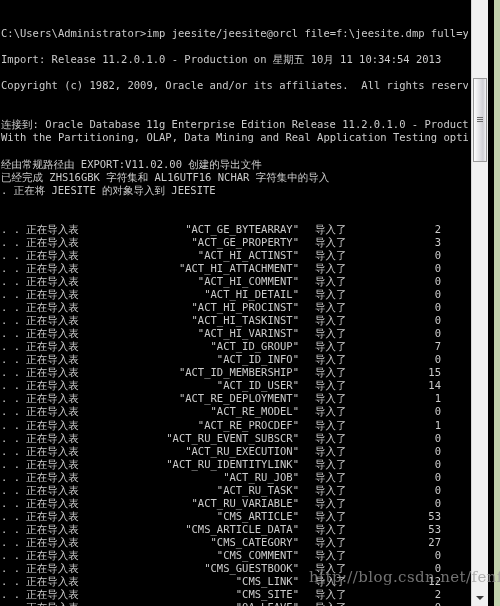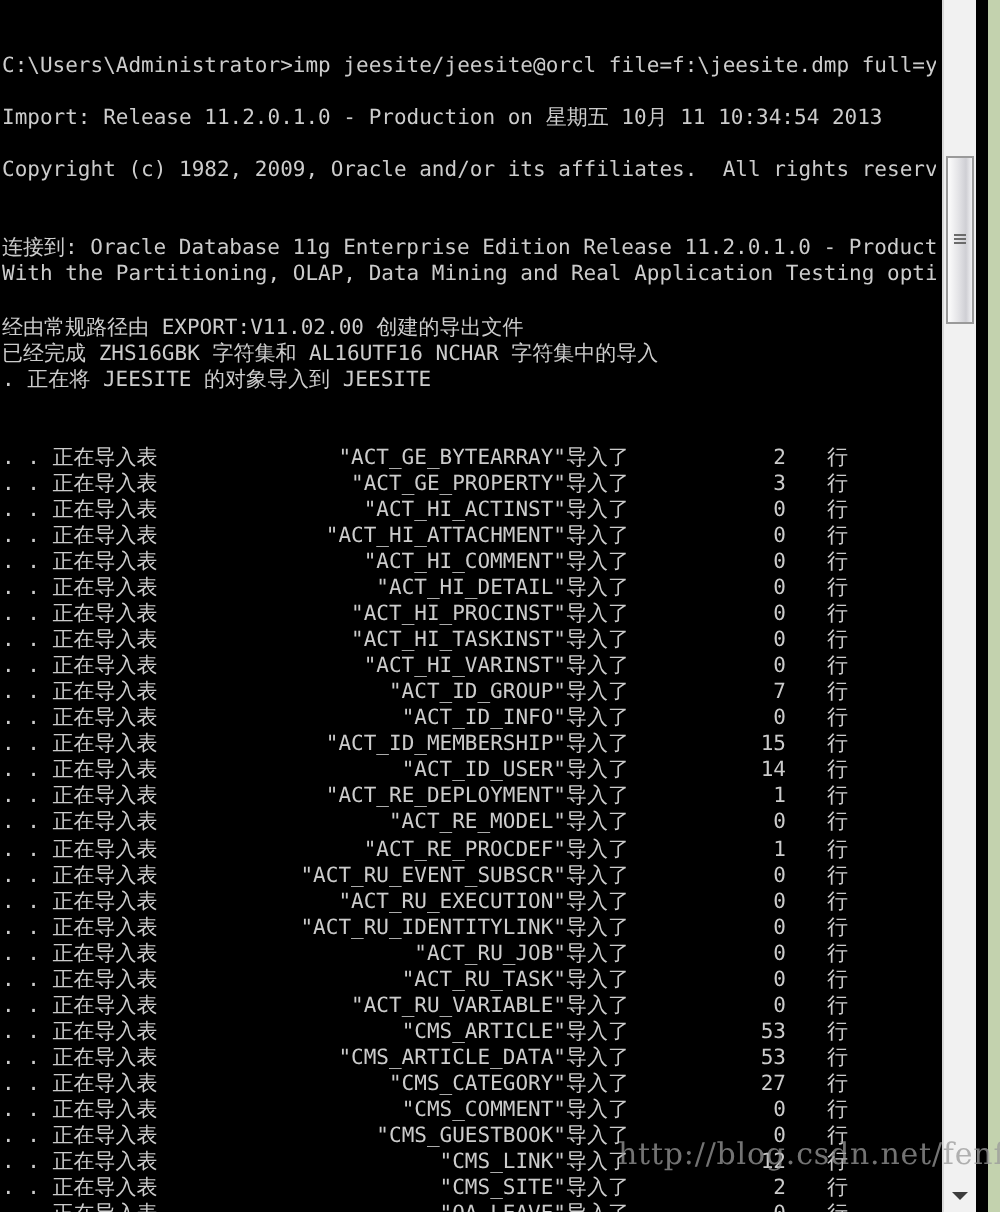--- a/index.html
+++ b/index.html
@@ -60,20 +60,21 @@
 
   
   .trow {
     height: 13.05px;
     display: flex;
     align-items: flex-end;
     font-size: 10.5px;
     color: #cccccc;
     white-space: pre;
     overflow: hidden;
+    gap: 16px;
   }
   .trow .c-prefix {
     width: 130px;
     flex: 0 0 130px;
     white-space: pre;
   }
   .trow .c-tname {
     width: 152px;
     flex: 0 0 152px;
     text-align: right;

